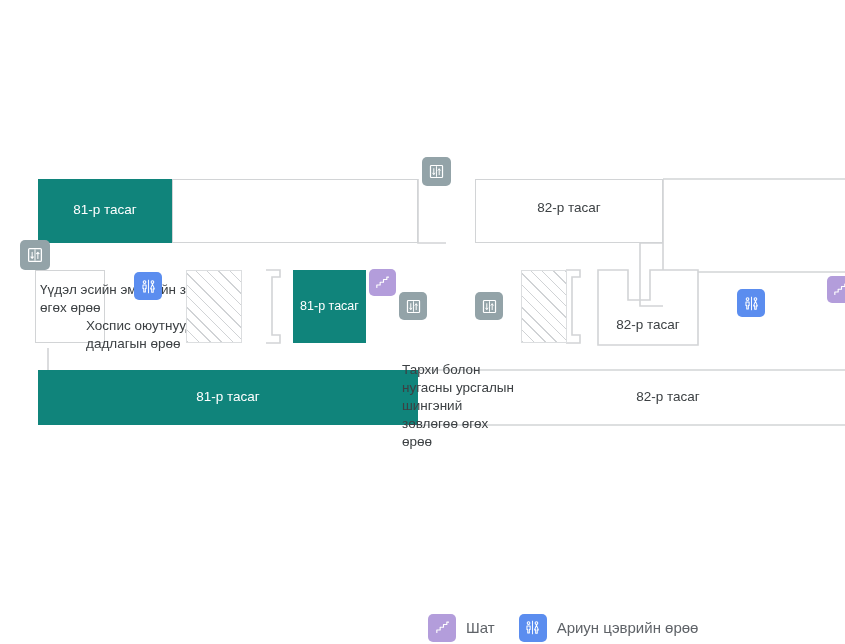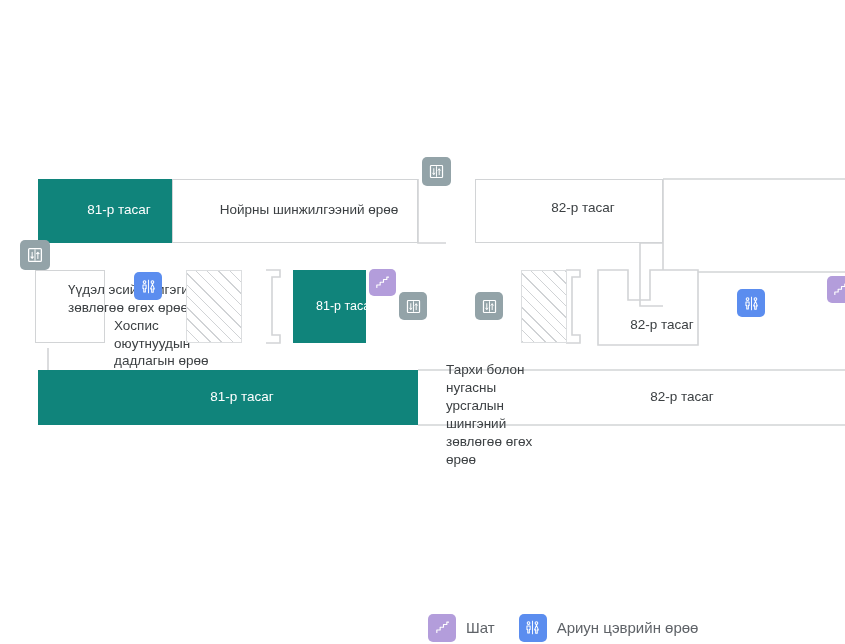--- a/index.html
+++ b/index.html
@@ -10,21 +10,21 @@
   }
   #map{position:absolute;left:0;top:0;width:845px;height:644px;}
 
   
   .room{position:absolute;box-sizing:border-box;}
   .room.outline{border:1px solid #d2d4d6;background:#ffffff;}
   .room.filled{background:#10847B;border:none;}
   .room-label{
     position:absolute;box-sizing:border-box;
     font-size:13.5px;line-height:17.5px;color:#3c4043;
-    text-align:center;white-space:nowrap;padding-left:28px;
+    text-align:center;white-space:nowrap;
   }
   .room-label.onfill{color:#ffffff;}
   .room-label.multi{white-space:normal;text-align:left;}
 
   
   .hatch{
     position:absolute;box-sizing:border-box;border:1px solid #dcdee0;
     background-color:#ffffff;
     background-image:repeating-linear-gradient(45deg,
       rgba(200,203,206,.85) 0, rgba(200,203,206,.85) 1px,
@@ -87,21 +87,20 @@
 
       <path d="M48,348 L48,370"></path>
       <path d="M35,258 L35,270"></path>
     </g>
   </svg>
 
   <div class="room filled" style="left:38px;top:179px;width:134px;height:64px;"></div>
   <div class="room-label onfill" style="left:38px;top:201px;width:134px;">81-р тасаг</div>
 
   <div class="room outline" style="left:172px;top:179px;width:246px;height:64px;"></div>
-  <div class="room-label" style="left:172px;top:201px;width:246px;">Нойрны шинжилгээний өрөө</div>
 
   <div class="room outline" style="left:475px;top:179px;width:188px;height:64px;"></div>
   <div class="room-label" style="left:475px;top:199px;width:188px;">82-р тасаг</div>
 
   <div class="room outline" style="left:35px;top:270px;width:70px;height:73px;"></div>
 
   <div class="room-label multi" style="left:40px;top:281px;width:215px;">Үүдэл эсийн эмгэгийн зөвлөгөө өгөх өрөө</div>
 
   <div class="room-label multi" style="left:40px;top:317px;width:150px;margin-left:46px;">Хоспис оюутнуудын дадлагын өрөө</div>
 
@@ -109,21 +108,21 @@
   <div class="hatch" style="left:521px;top:270px;width:46px;height:73px;"></div>
 
   <div class="room filled" style="left:293px;top:270px;width:73px;height:73px;"></div>
   <div class="room-label onfill" style="left:288px;top:298px;width:83px;font-size:12.5px;">81-р тасаг</div>
 
   <div class="room-label" style="left:598px;top:316px;width:100px;">82-р тасаг</div>
 
   <div class="room filled" style="left:38px;top:370px;width:380px;height:55px;"></div>
   <div class="room-label onfill" style="left:38px;top:388px;width:380px;">81-р тасаг</div>
 
-  <div class="room-label multi" style="left:402px;top:361px;width:118px;line-height:18px;margin-left:16px;">Тархи болон нугасны урсгалын шингэний зөвлөгөө өгөх өрөө</div>
+  <div class="room-label multi" style="left:402px;top:361px;width:118px;line-height:18px;">Тархи болон нугасны урсгалын шингэний зөвлөгөө өгөх өрөө</div>
 
   <div class="room-label" style="left:580px;top:388px;width:176px;">82-р тасаг</div>
 
   <div class="icon icon-elev" style="left:20px;top:240px;width:30px;height:30px;">
     <svg width="18" height="18" viewBox="0 0 24 24">
       <rect x="3.5" y="3.5" width="17" height="17" rx="1.2" fill="none" stroke="#ffffff" stroke-width="1.7"></rect>
       <line x1="12" y1="4.5" x2="12" y2="19.5" stroke="#ffffff" stroke-width="1.3"></line>
       <path d="M8.2 16.5 L8.2 8.3 M6.6 10.2 L8.2 8.3 L9.8 10.2" fill="none" stroke="#ffffff" stroke-width="1.4" stroke-linecap="round" stroke-linejoin="round" transform="rotate(180 8.2 12.4)"></path>
       <path d="M15.8 16.5 L15.8 8.3 M14.2 10.2 L15.8 8.3 L17.4 10.2" fill="none" stroke="#ffffff" stroke-width="1.4" stroke-linecap="round" stroke-linejoin="round"></path>
     </svg>

